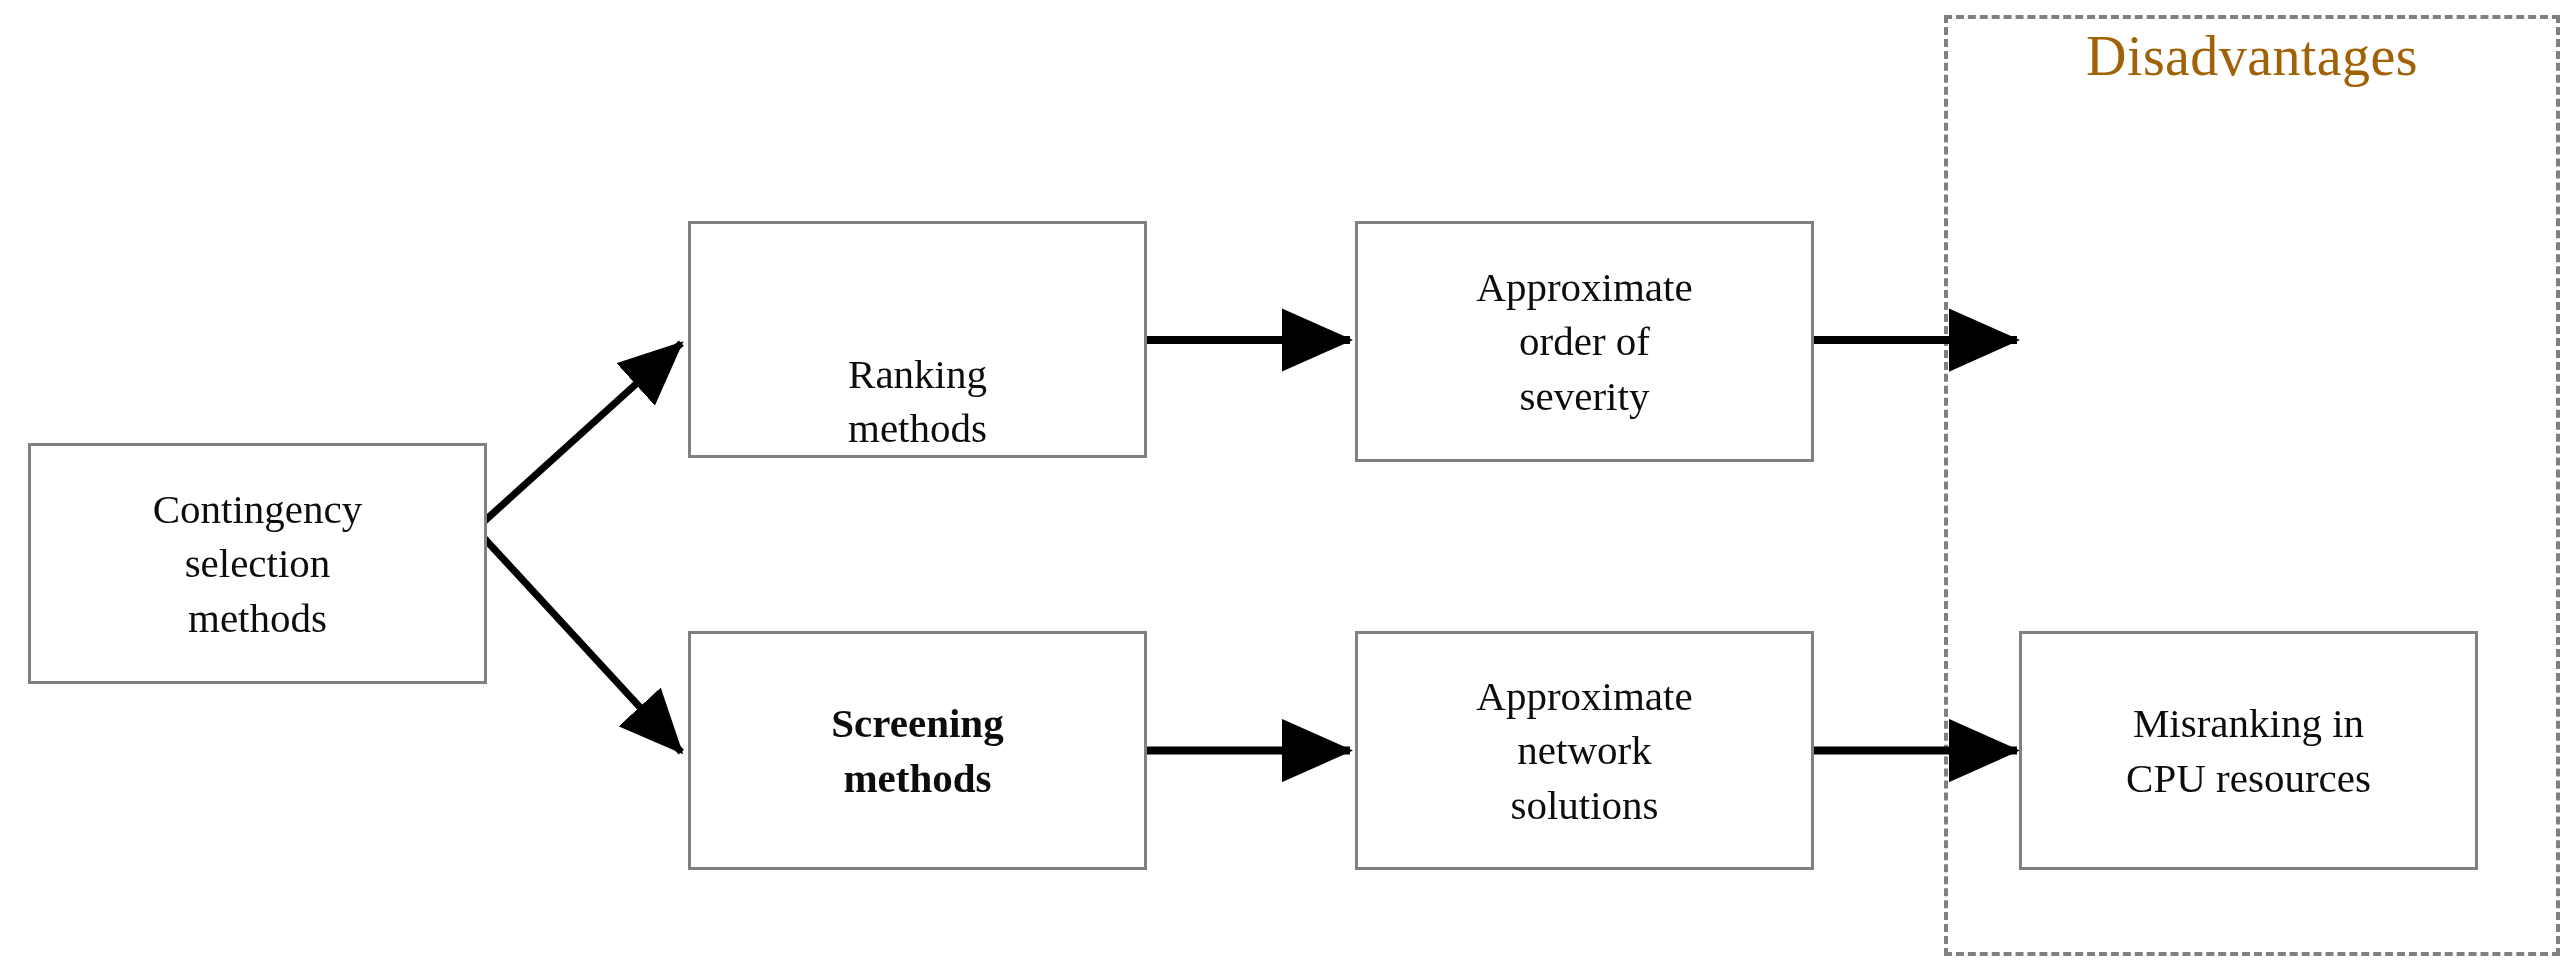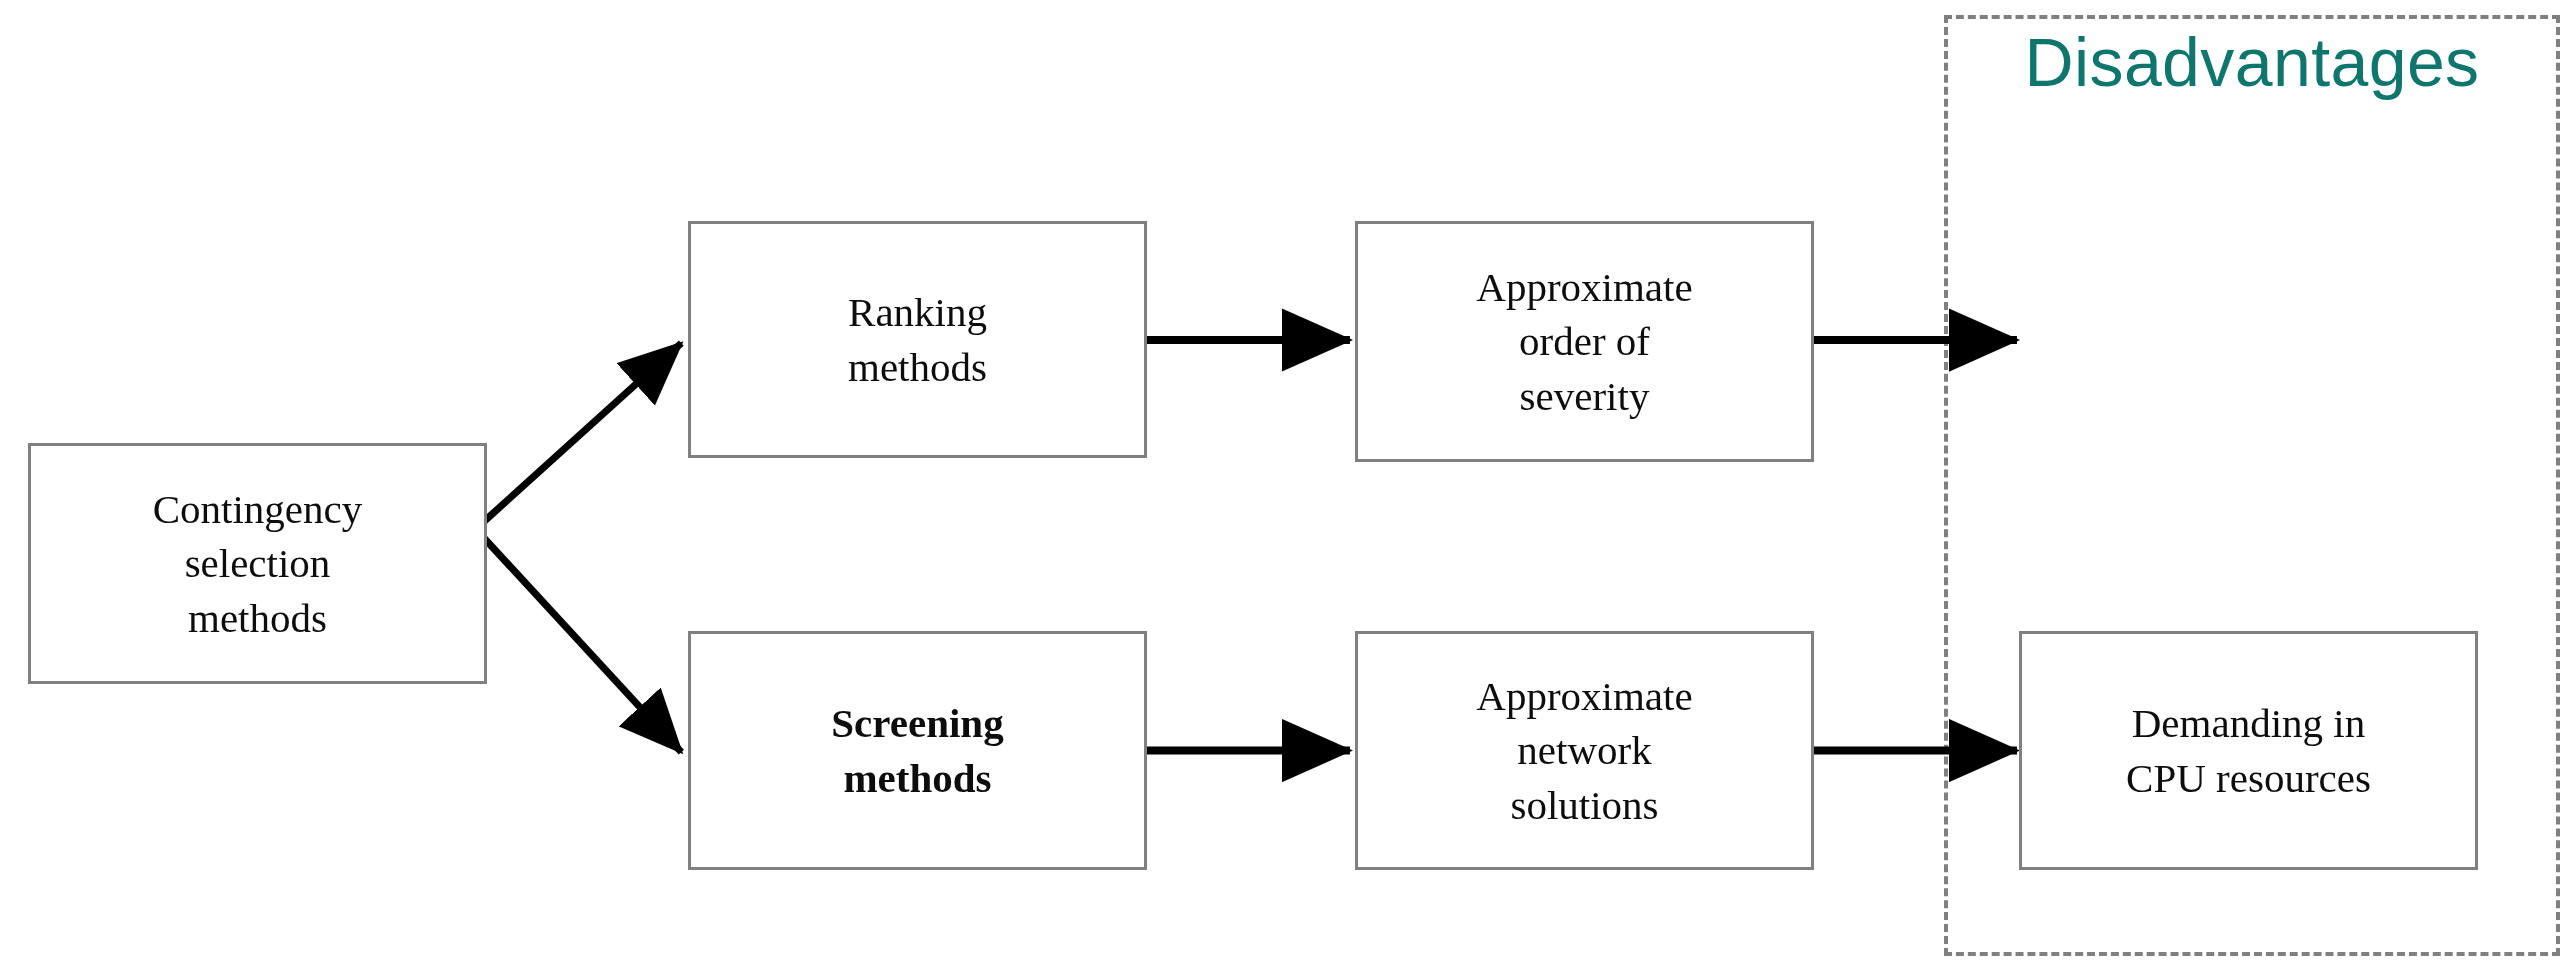--- a/index.html
+++ b/index.html
@@ -24,23 +24,23 @@
     position: absolute;
     box-sizing: border-box;
     border: 4px dashed #808080;
     background: transparent;
     z-index: 1;
   }
   .group-title {
     position: absolute;
     width: 100%;
     text-align: center;
-    color: #0f766e;
-    font-family: Liberation Sans, sans-serif;
-    font-size: 68px;
+    color: #a16207;
+    font-family: Liberation Serif, serif;
+    font-size: 56px;
     font-weight: 400;
     letter-spacing: 0.4px;
     line-height: 1;
     white-space: nowrap;
     z-index: 4;
   }
 
   
   .node {
     position: absolute;
@@ -116,21 +116,21 @@
       <line x1="2284" y1="945" x2="2540" y2="945" stroke="#000000" stroke-width="10" marker-end="url(#arrowhead)"></line>
     </g>
   </svg>
 
   <div class="node" style="left:28px; top:443px; width:459px; height:241px;">
     <span class="node-label">Contingency
 selection
 methods</span>
   </div>
 
-  <div class="node" style="left:688px; top:221px; width:459px; height:237px;">
+  <div class="node" style="left:688px; top:221px; width:459px; height:237px;align-items:flex-end;">
     <span class="node-label">Ranking
 methods</span>
   </div>
 
   <div class="node" style="left:688px; top:631px; width:459px; height:239px;font-weight:bold;">
     <span class="node-label">Screening
 methods</span>
   </div>
 
   <div class="node" style="left:1355px; top:221px; width:459px; height:241px;">
@@ -140,18 +140,18 @@
   </div>
 
   <div class="node" style="left:1355px; top:631px; width:459px; height:239px;">
     <span class="node-label">Approximate
 network
 solutions</span>
   </div>
 
 
   <div class="node" style="left:2019px; top:631px; width:459px; height:239px;">
-    <span class="node-label">Demanding in
+    <span class="node-label">Misranking in
 CPU resources</span>
   </div>
 
 </div>
 
 
 </body></html>

